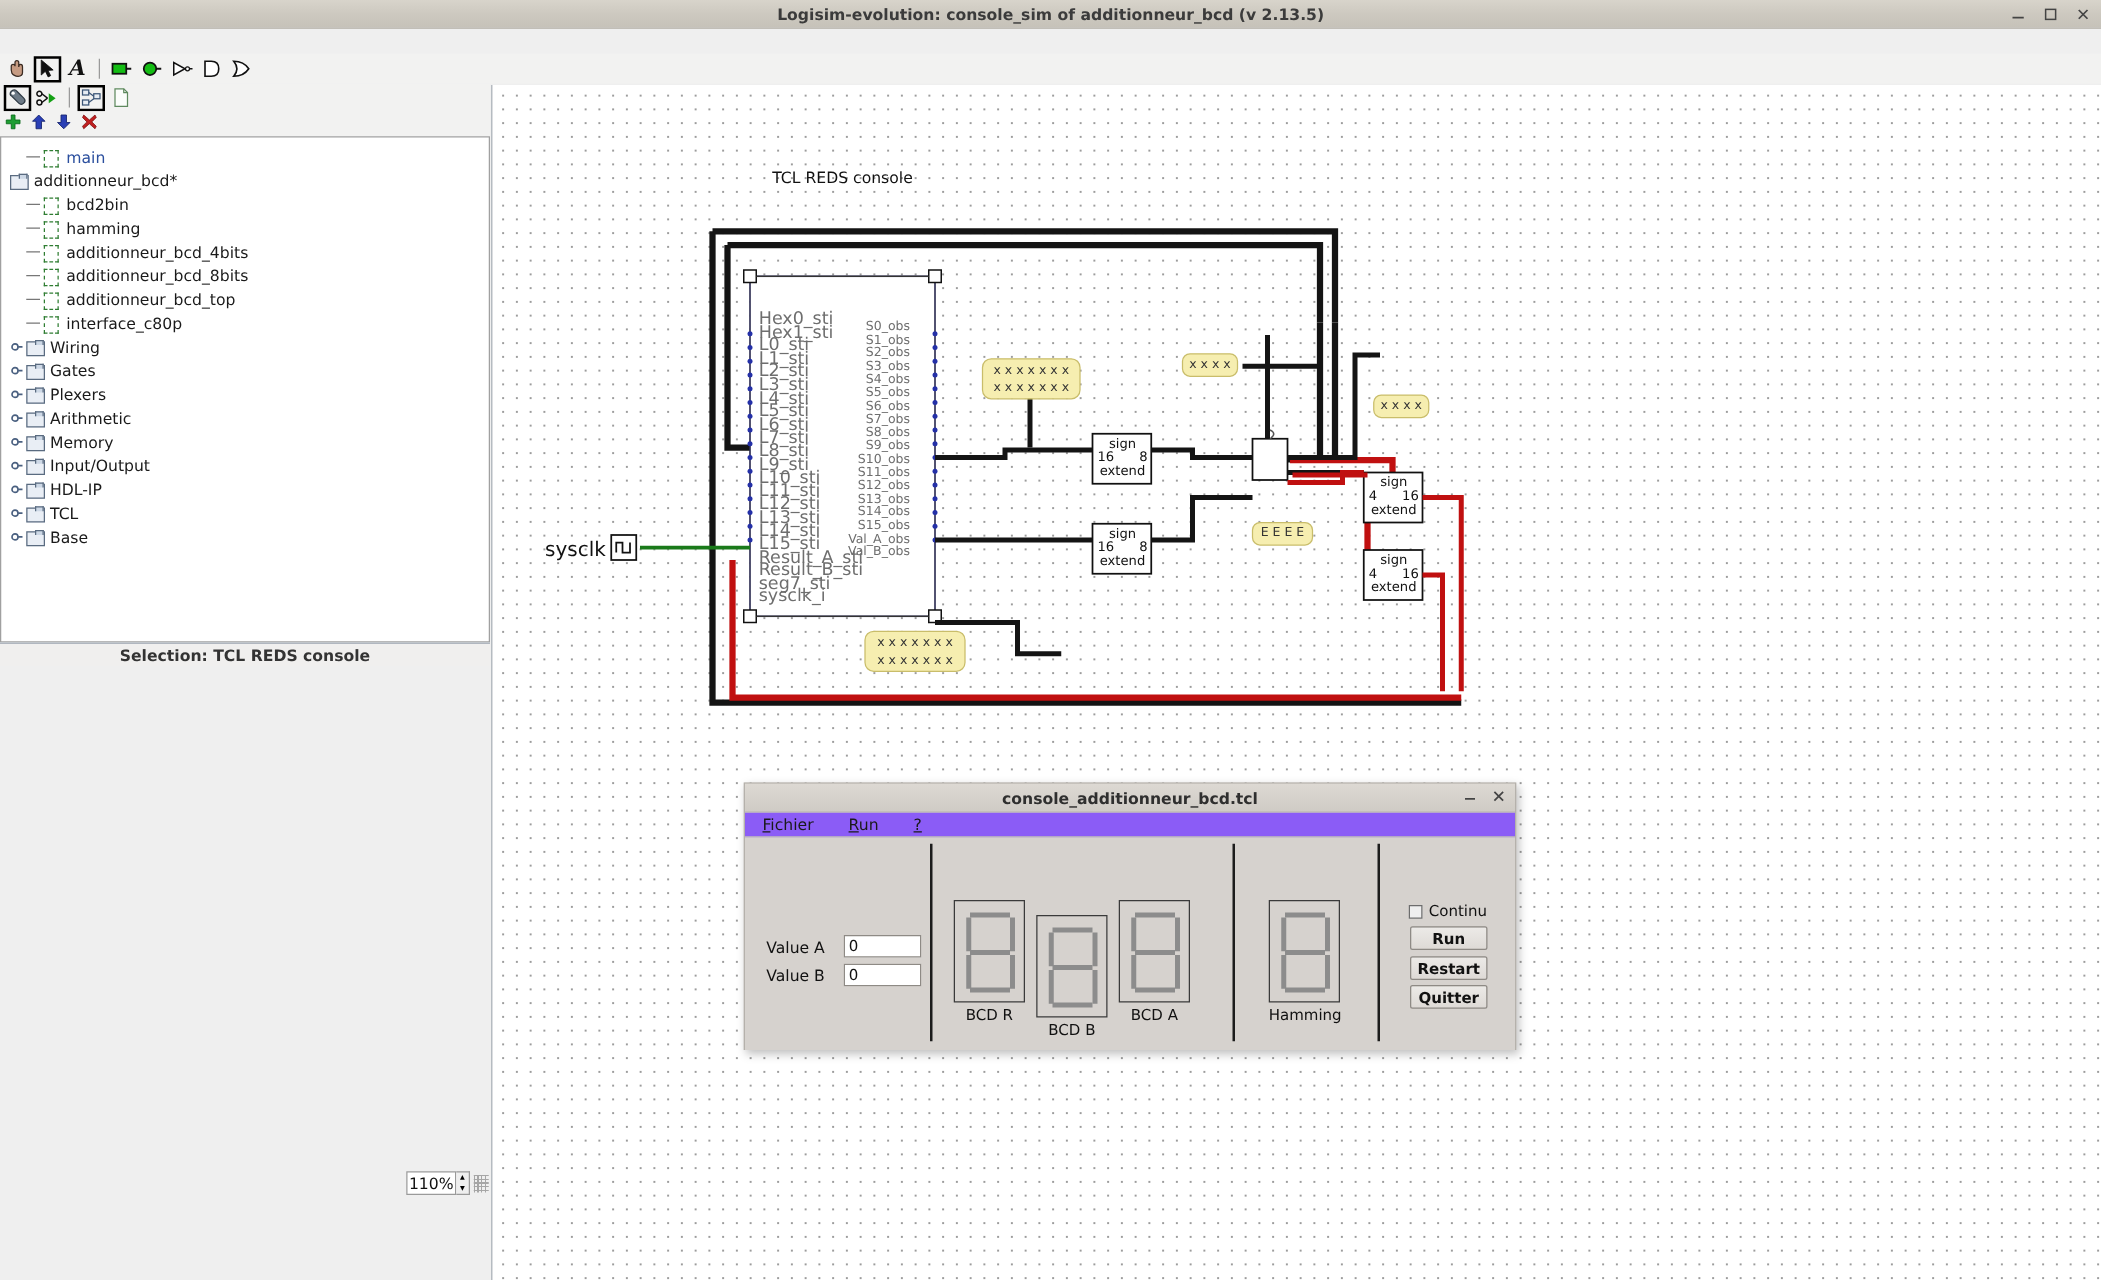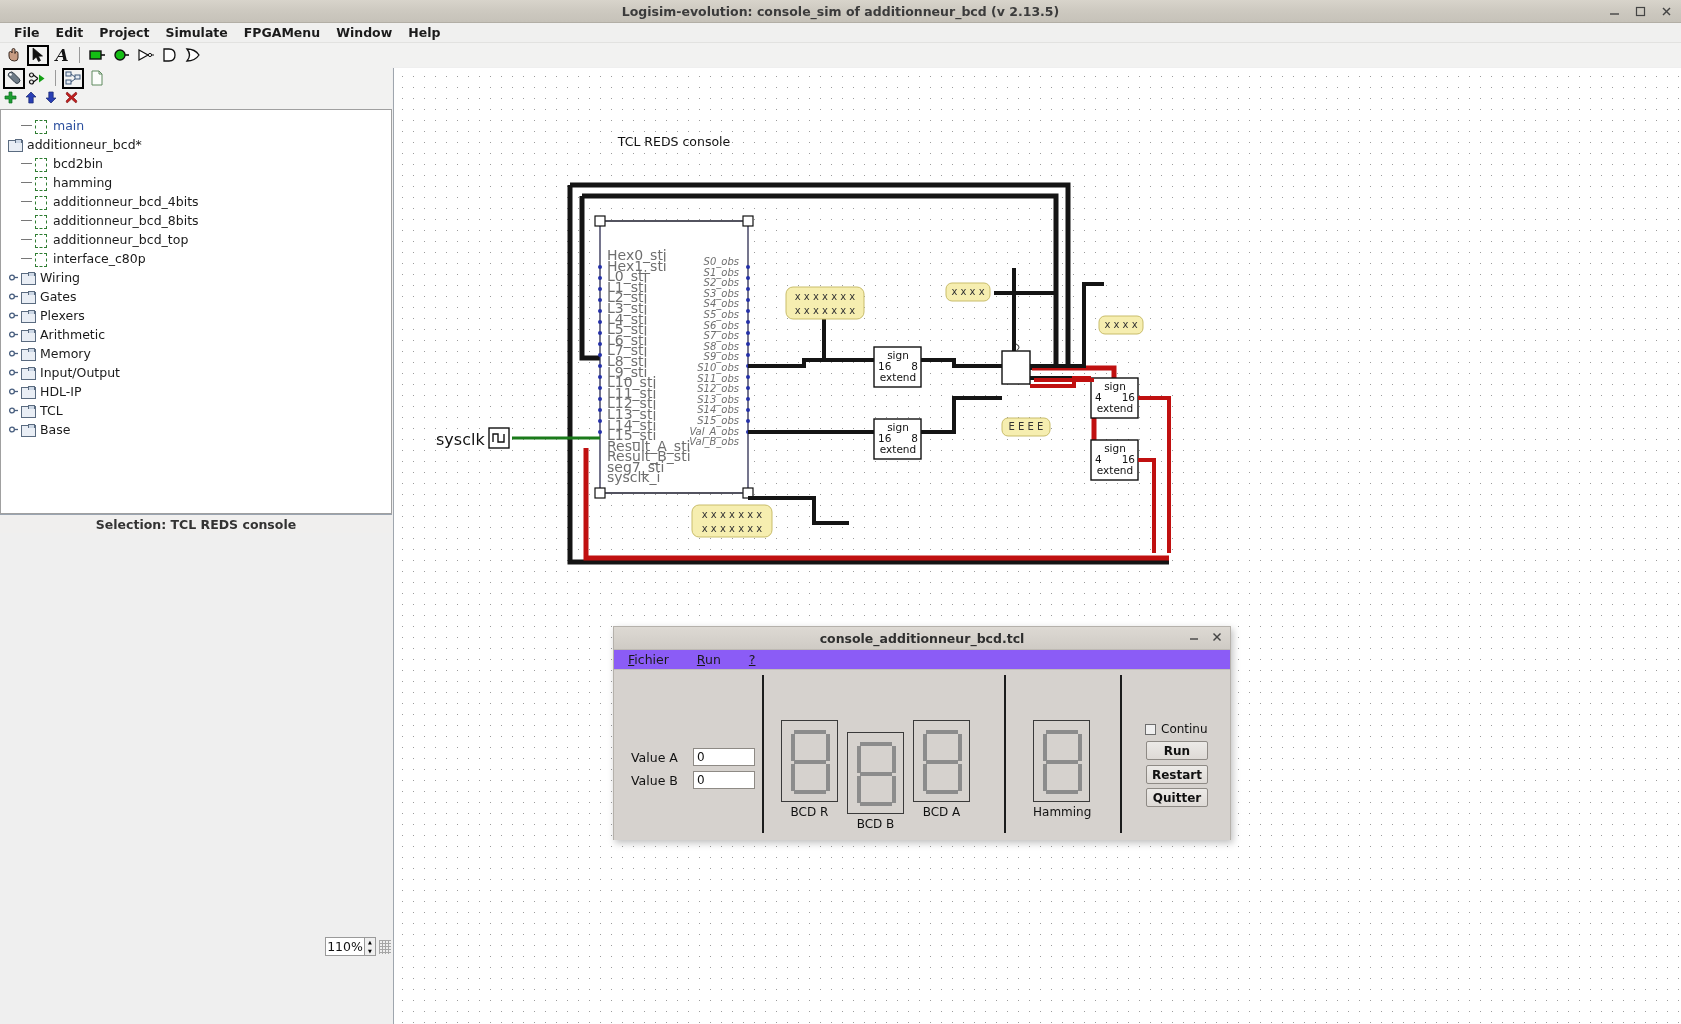--- a/index.html
+++ b/index.html
@@ -151,21 +151,21 @@
     position: absolute; left: 0; top: 0; width: 1288px; height: 956px;
     background-color: #ffffff;
     background-image: radial-gradient(#9c9c9c 0.7px, transparent 0.7px);
     background-size: 11px 11px;
     background-position: 3px 3px;
   }
   .canvas-svg { position: absolute; left: 0; top: 0; }
 
   
   .dialog {
-    position: absolute; left: 613px; top: 626px; width: 618px; height: 214px;
+    position: absolute; left: 595px; top: 626px; width: 618px; height: 214px;
     background: #d6d2ce;
     border: 1px solid #b5b1ab;
     box-shadow: 2px 3px 7px rgba(0,0,0,.25);
   }
   .dlg-title {
     height: 23px; background: linear-gradient(to bottom, #ddd9d3, #cfcbc5);
     display: flex; align-items: center; justify-content: center; position: relative;
     border-bottom: 1px solid #bdb9b3;
   }
   .dlg-title .t { font-size: 12.5px; font-weight: bold; color: #2f2f2f; }
@@ -223,29 +223,20 @@
       </div>
       <div class="win-btn">
         <svg width="13" height="13">
             <line x1="3" y1="3" x2="10" y2="10" stroke="#444" stroke-width="1.4"></line>
             <line x1="10" y1="3" x2="3" y2="10" stroke="#444" stroke-width="1.4"></line>
           </svg>
       </div>
     </div>
   </div>
 
-  <div class="menubar">
-    <div class="menu-item">File</div>
-    <div class="menu-item">Edit</div>
-    <div class="menu-item">Project</div>
-    <div class="menu-item">Simulate</div>
-    <div class="menu-item">FPGAMenu</div>
-    <div class="menu-item">Window</div>
-    <div class="menu-item">Help</div>
-  </div>
 
   <div class="toolbar1">
     <div class="tbtn">
       <svg width="18" height="18" viewBox="0 0 18 18">
         <path d="M4 10 L4 7 Q4 5.5 5.5 5.5 Q7 5.5 7 7 L7 4 Q7 2.5 8.5 2.5 Q10 2.5 10 4 L10 7.5
                  Q10 5.5 11.5 5.5 Q13 5.5 13 7.5 L13 12 Q13 15 9.5 15 Q6 15 4.5 12.5 Z" fill="#c69b82" stroke="#3a2b22" stroke-width="1"></path>
       </svg>
     </div>
     <div class="tbtn sel">
       <svg width="14" height="16" viewBox="0 0 14 16">
@@ -644,21 +635,21 @@
           <div>L11_sti</div>
           <div>L12_sti</div>
           <div>L13_sti</div>
           <div>L14_sti</div>
           <div>L15_sti</div>
           <div>Result_A_sti</div>
           <div>Result_B_sti</div>
           <div>seg7_sti</div>
           <div>sysclk_i</div>
         </div>
-      <div id="outpins" style="position:absolute;left:275px;top:189px;width:70px;text-align:right;font-size:10px;line-height:10.6px;color:#6e6e6e;font-family:'DejaVu Sans',sans-serif;font-style:italic;">
+      <div id="outpins" style="position:absolute;left:264px;top:189px;width:70px;text-align:right;font-size:10px;line-height:10.6px;color:#6e6e6e;font-family:'DejaVu Sans',sans-serif;">
           <div>S0_obs</div>
           <div>S1_obs</div>
           <div>S2_obs</div>
           <div>S3_obs</div>
           <div>S4_obs</div>
           <div>S5_obs</div>
           <div>S6_obs</div>
           <div>S7_obs</div>
           <div>S8_obs</div>
           <div>S9_obs</div>

